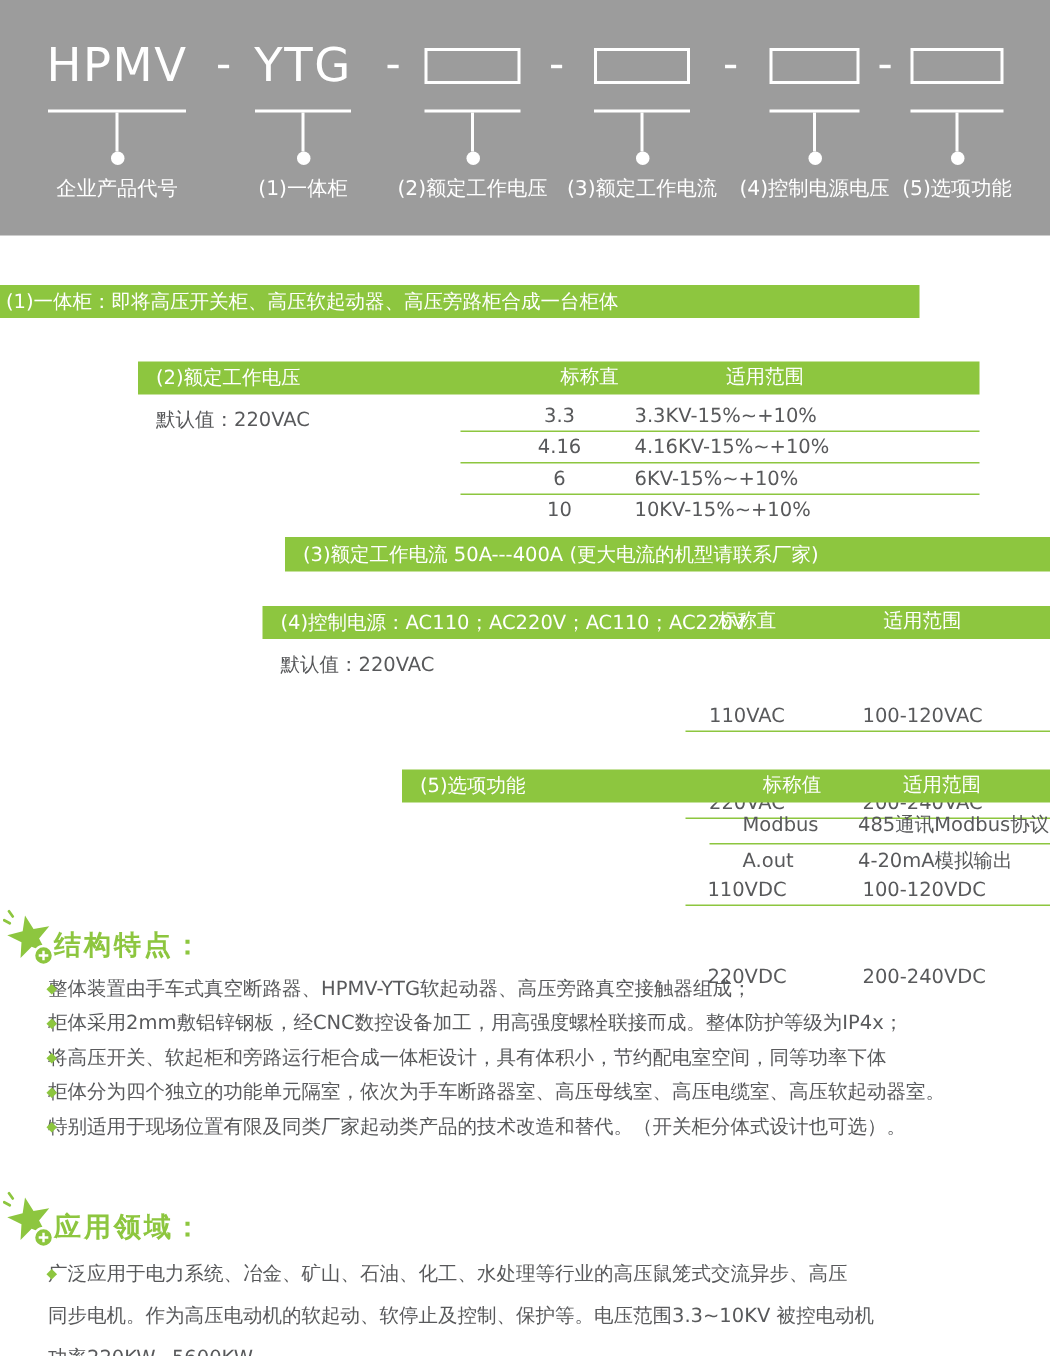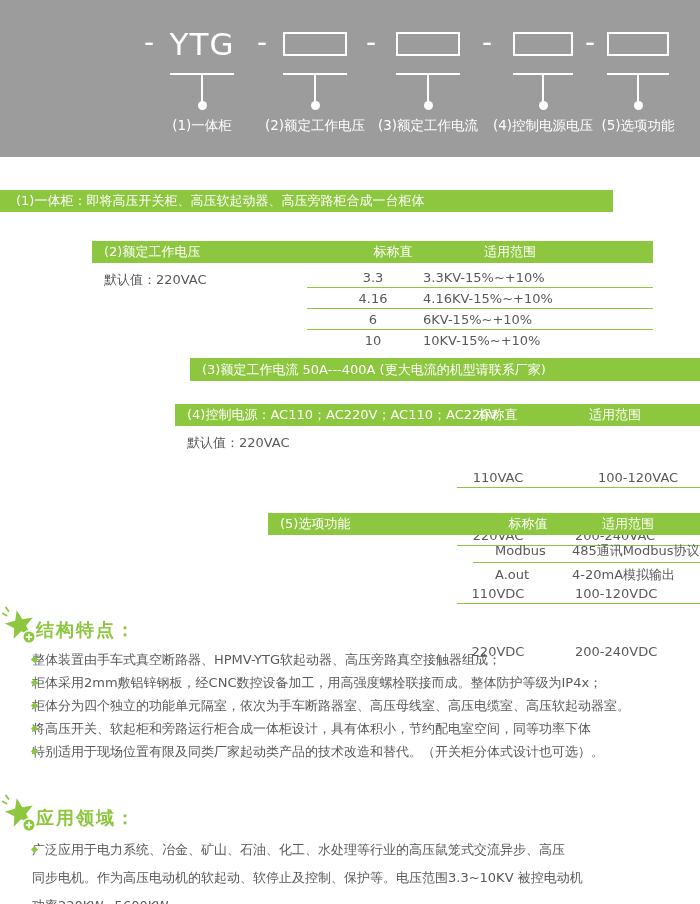--- a/index.html
+++ b/index.html
@@ -19,21 +19,21 @@
   .slot-box{width:100%;height:24px;border:2px solid #fff;}
   .tline{width:100%;height:2px;background:#fff;margin-top:15px;}
   .vline{width:2px;height:26px;background:#fff;}
   .dot{width:9px;height:9px;border-radius:50%;background:#fff;}
   .seg-label-wrap{width:100%;display:flex;justify-content:center;margin-top:7px;}
   .seg-label{white-space:nowrap;color:#fff;font-size:13.5px;}
   .dash{position:absolute;top:30px;height:28px;line-height:25px;color:#fff;font-size:28px;font-weight:500;transform:translateX(-50%);}
 
   
   .gbar{position:absolute;background:var(--green);color:#fff;font-size:13px;display:flex;align-items:center;}
-  .bar1{top:190px;left:0;width:613px;height:22px;padding-left:16px;}
+  .bar1{top:190px;left:0;width:613px;height:22px;padding-left:4px;}
   .bar3{top:358px;left:190px;width:510px;height:23px;padding-left:12px;}
 
   
   .spec-table{position:absolute;}
   .t-head{position:relative;height:22px;background:var(--green);color:#fff;font-size:13px;display:flex;align-items:center;}
   .t-title{padding-left:12px;white-space:nowrap;}
   .t-col{position:absolute;top:0;height:22px;line-height:22px;transform:translateX(-50%);white-space:nowrap;}
   .t-body{position:relative;padding-top:4px;}
   .default-label{position:absolute;left:12px;top:8px;font-size:13px;color:var(--text);white-space:nowrap;}
   .t-row{position:relative;font-size:13px;color:var(--text);}
@@ -60,20 +60,31 @@
   .applications .bullet-list li{line-height:28px;}
   .bullet-list li.bulleted::before{content:"";position:absolute;left:32px;top:50%;width:5px;height:5px;margin-top:-3px;background:var(--green);transform:rotate(45deg);}
 </style>
 </head>
 <body>
 
 <div class="page">
 
   <div class="banner">
 
+    <div class="seg" style="left:32px;width:92px">
+      <div class="code-slot">
+          <span class="code-text">HPMV</span>
+        </div>
+      <div class="tline"></div>
+      <div class="vline"></div>
+      <div class="dot"></div>
+      <div class="seg-label-wrap">
+          <span class="seg-label">企业产品代号</span>
+        </div>
+    </div>
 
     <span class="dash" style="left:149px">-</span>
 
     <div class="seg" style="left:170px;width:64px">
       <div class="code-slot">
           <span class="code-text">YTG</span>
         </div>
       <div class="tline"></div>
       <div class="vline"></div>
       <div class="dot"></div>
@@ -173,21 +184,21 @@
   <div class="spec-table t4">
     <div class="t-head">
       <span class="t-title">(4)控制电源：AC110；AC220V；AC110；AC220V</span>
       <span class="t-col" style="left:323px">标称直</span>
       <span class="t-col" style="left:440px">适用范围</span>
     </div>
     <div class="t-body">
       <span class="default-label">默认值：220VAC</span>
       <div class="t-row">
         <span class="val" style="left:323px">110VAC</span>
-        <span class="rng" style="left:423px">100-120VAC</span>
+        <span class="rng" style="left:400px">100-120VAC</span>
       </div>
       <div class="t-row">
         <span class="val" style="left:323px">220VAC</span>
         <span class="rng" style="left:400px">200-240VAC</span>
       </div>
       <div class="t-row">
         <span class="val" style="left:323px">110VDC</span>
         <span class="rng" style="left:400px">100-120VDC</span>
       </div>
       <div class="t-row">
@@ -221,22 +232,22 @@
         <path d="M18,4 L21.7,13.9 L32.3,14.4 L24,20.9 L26.8,31.1 L18,25.3 L9.2,31.1 L12,20.9 L3.7,14.4 L14.3,13.9 Z" fill="#8dc63f"></path>
       </g>
       <path d="M4,1.5 L6.5,5 M0.8,7.5 L4.5,9.5" stroke="#8dc63f" stroke-width="1.8" stroke-linecap="round" fill="none"></path>
       <circle cx="27" cy="31" r="6.3" fill="#8dc63f" stroke="#fff" stroke-width="1.6"></circle>
       <path d="M27,27.8 L27,34.2 M23.8,31 L30.2,31" stroke="#fff" stroke-width="1.6"></path>
     </svg>
     <div class="sec-heading">结构特点：</div>
     <ul class="bullet-list">
       <li class="bulleted">整体装置由手车式真空断路器、HPMV-YTG软起动器、高压旁路真空接触器组成；</li>
       <li class="bulleted">柜体采用2mm敷铝锌钢板，经CNC数控设备加工，用高强度螺栓联接而成。整体防护等级为IP4x；</li>
+      <li class="bulleted">将高压开关、软起柜和旁路运行柜合成一体柜设计，具有体积小，节约配电室空间，同等功率下体</li>
       <li class="bulleted">柜体分为四个独立的功能单元隔室，依次为手车断路器室、高压母线室、高压电缆室、高压软起动器室。</li>
-      <li class="bulleted">将高压开关、软起柜和旁路运行柜合成一体柜设计，具有体积小，节约配电室空间，同等功率下体</li>
       <li class="bulleted">特别适用于现场位置有限及同类厂家起动类产品的技术改造和替代。（开关柜分体式设计也可选）。</li>
     </ul>
   </div>
 
   <div class="txt-section applications">
     <svg class="star-icon" viewBox="0 0 36 40">
       <g transform="rotate(-12 18 20)">
         <path d="M18,4 L21.7,13.9 L32.3,14.4 L24,20.9 L26.8,31.1 L18,25.3 L9.2,31.1 L12,20.9 L3.7,14.4 L14.3,13.9 Z" fill="#8dc63f"></path>
       </g>
       <path d="M4,1.5 L6.5,5 M0.8,7.5 L4.5,9.5" stroke="#8dc63f" stroke-width="1.8" stroke-linecap="round" fill="none"></path>

